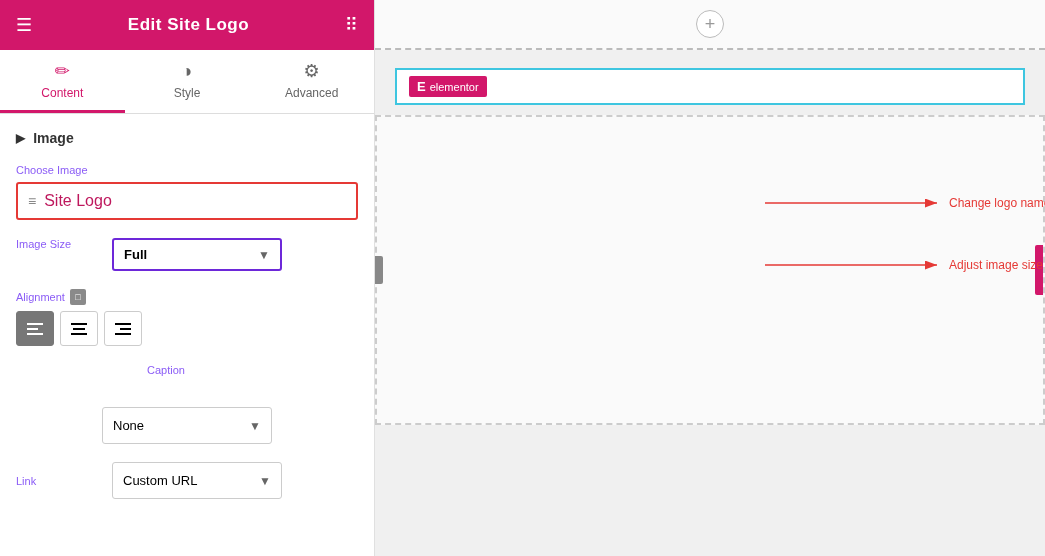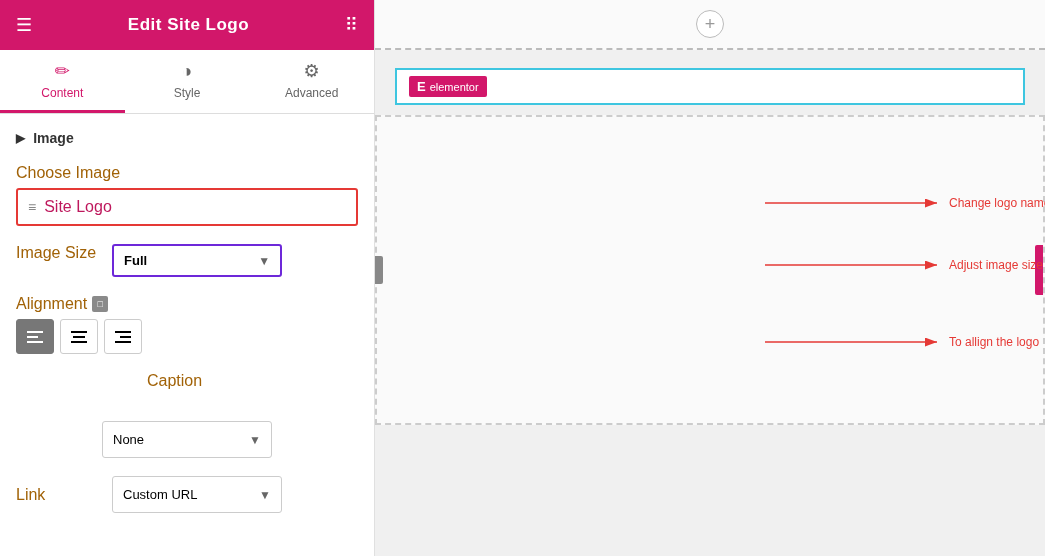--- a/index.html
+++ b/index.html
@@ -77,22 +77,22 @@
       font-size: 14px;
       color: #333;
       margin-bottom: 18px;
     }
     .section-arrow { color: #333; font-size: 12px; }
 
     .form-row {
       margin-bottom: 18px;
     }
     .form-label {
-      font-size: 16px;
-      color: #a16207;
+      font-size: 11px;
+      color: #8b5cf6;
       margin-bottom: 6px;
       display: block;
     }
 
     .site-logo-input {
       width: 100%;
       border: 2px solid #e53935;
       border-radius: 3px;
       padding: 8px 10px;
       display: flex;
@@ -416,25 +416,14 @@
       <defs>
         <marker id="arrowhead2" markerWidth="8" markerHeight="6" refX="8" refY="3" orient="auto">
           <polygon points="0 0, 8 3, 0 6" fill="#e53935"></polygon>
         </marker>
       </defs>
       <line x1="0" y1="10" x2="172" y2="10" stroke="#e53935" stroke-width="1.5" marker-end="url(#arrowhead2)"></line>
     </svg>
     <span class="annotation-text" style="color:#e53935; font-size:12px; white-space:nowrap; margin-left:4px;">Adjust image size according to your requirement</span>
   </div>
 
-  <div style="position:absolute; top: 332px; left: 390px; display:flex; align-items:center; gap:0; pointer-events:none;">
-    <svg width="180" height="20" viewBox="0 0 180 20">
-      <defs>
-        <marker id="arrowhead3" markerWidth="8" markerHeight="6" refX="8" refY="3" orient="auto">
-          <polygon points="0 0, 8 3, 0 6" fill="#e53935"></polygon>
-        </marker>
-      </defs>
-      <line x1="0" y1="10" x2="172" y2="10" stroke="#e53935" stroke-width="1.5" marker-end="url(#arrowhead3)"></line>
-    </svg>
-    <span class="annotation-text" style="color:#e53935; font-size:12px; white-space:nowrap; margin-left:4px;">To allign the logo</span>
-  </div>
 
 </div>
 
 </body></html>

